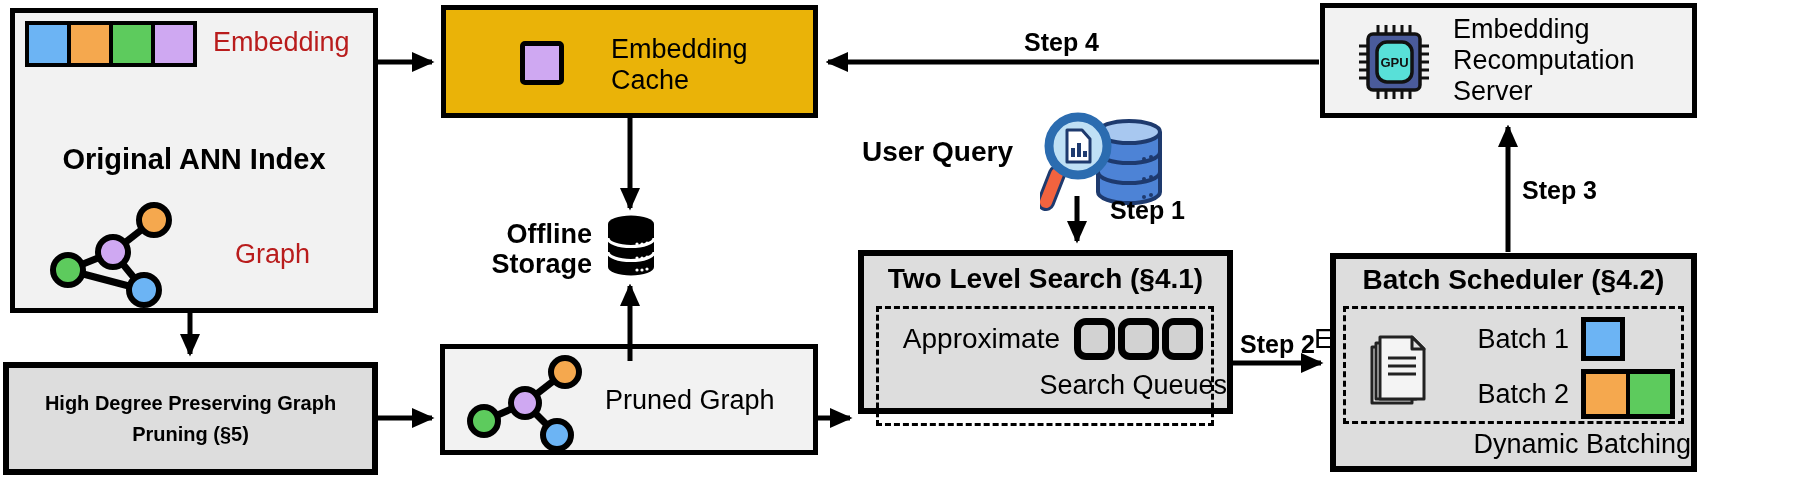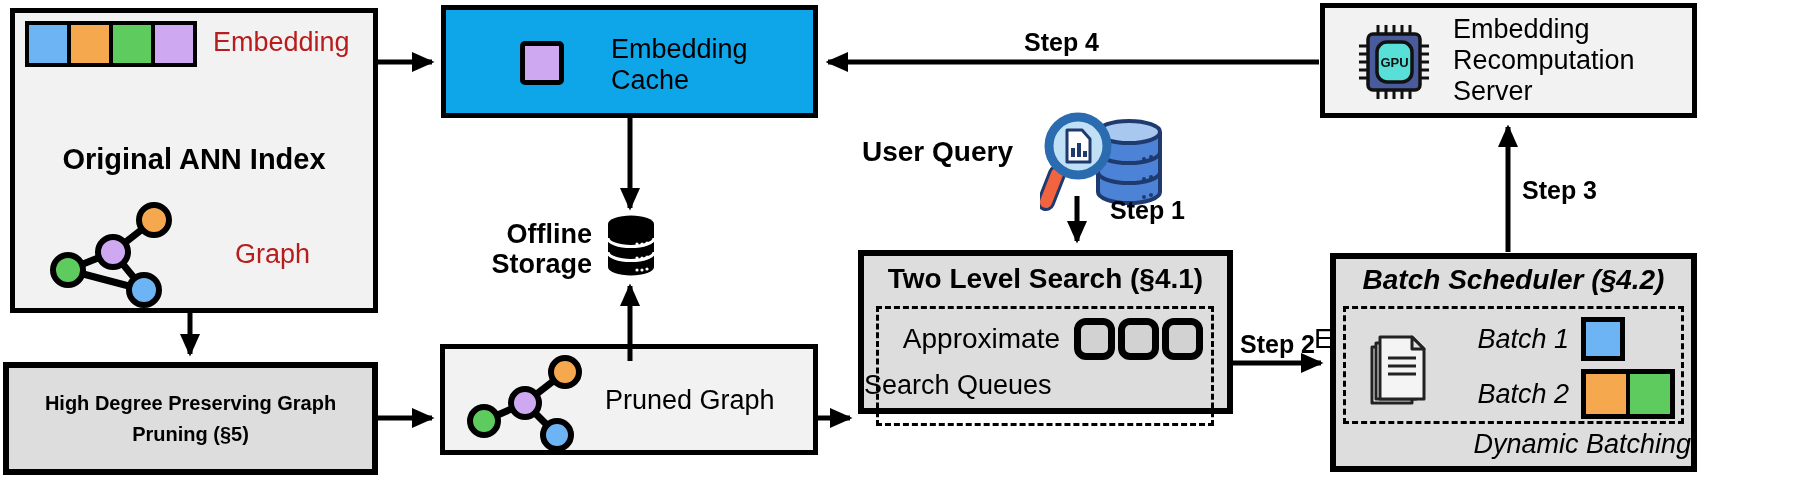--- a/index.html
+++ b/index.html
@@ -42,21 +42,21 @@
   #query-icon { position:absolute; left:1040px; top:106px; }
 
   
   #box-tls { left:858px; top:250px; width:375px; height:164px; }
   #tls-title { position:absolute; left:0; top:7px; width:100%; text-align:center; font-size:28px; font-weight:bold; }
   #tls-dashed { position:absolute; left:12px; top:50px; width:338px; height:120px; border:3px dashed #000; padding:4px 0; display:flex; flex-direction:row; justify-content:space-around; }
   .queue-row { display:flex; align-items:center; height:52px; }
   .queue-label { width:195px; text-align:right; padding-right:14px; font-size:28px; }
   .queue-slots { display:flex; gap:3px; }
   .queue-slot { width:41px; height:42px; border:7px solid #000; border-radius:12px; background:#d2d2d2; }
-  #tls-footer { position:absolute; left:0; bottom:7px; width:100%; text-align:left; font-size:27px; }
+  #tls-footer { position:absolute; left:0; bottom:7px; width:100%; text-align:right; font-size:27px; }
 
   
   #box-batch { left:1330px; top:253px; width:367px; height:219px; }
   #batch-title { position:absolute; left:0; top:5px; width:100%; text-align:center; font-size:28px; font-weight:bold; }
   #batch-dashed { position:absolute; left:7px; top:47px; width:341px; height:118px; border:3px dashed #000; }
   #docs-icon { position:absolute; left:20px; top:22px; }
   .batch-row { position:absolute; display:flex; align-items:center; }
   #batch-row-1 { left:110px; top:8px; }
   #batch-row-2 { left:110px; top:60px; }
   .batch-label { width:125px; text-align:right; padding-right:12px; font-size:27px; }
@@ -107,21 +107,21 @@
         <circle cx="96" cy="94" r="15" style="fill: rgb(108, 180, 244);"></circle>
       </g>
     </svg>
     <div id="graph-label" class="lbl">Graph</div>
   </div>
 
   <div class="box box-dark" id="box-pruning" style="background-color: rgb(221, 221, 221);">
     <div id="pruning-text">High Degree Preserving Graph Pruning (§5)</div>
   </div>
 
-  <div class="box" id="box-cache" style="background-color: #0ea5e9;">
+  <div class="box" id="box-cache" style="background-color: #eab308;">
     <div id="cache-sq" style="background-color: rgb(207, 168, 242);"></div>
     <div id="cache-label">Embedding Cache</div>
   </div>
 
   <div id="storage-label">Offline Storage</div>
   <svg id="storage-icon" width="54" height="64" viewBox="0 0 54 64">
     <path d="M4 10 v43 a23 8.5 0 0 0 46 0 v-43" fill="#000"></path>
     <ellipse cx="27" cy="10" rx="23" ry="8.5" fill="#000"></ellipse>
     <path d="M4 24 a23 8.5 0 0 0 46 0" fill="none" stroke="#fff" stroke-width="3"></path>
     <path d="M4 38 a23 8.5 0 0 0 46 0" fill="none" stroke="#fff" stroke-width="3"></path>
@@ -201,21 +201,21 @@
         <div class="queue-label">Exact</div>
         <div class="queue-slots">
           <div class="queue-slot"></div>
           <div class="queue-slot"></div>
         </div>
       </div>
     </div>
     <div id="tls-footer">Search Queues</div>
   </div>
 
-  <div class="box box-dark" id="box-batch" style="background-color: rgb(221, 221, 221); font-style: italic;">
+  <div class="box box-dark" id="box-batch" style="background-color: rgb(221, 221, 221);">
     <div id="batch-title">Batch Scheduler (§4.2)</div>
     <div id="batch-dashed">
       <svg id="docs-icon" width="72" height="80" viewBox="0 0 72 80">
         <g fill="#f4f4f4" stroke="#222" stroke-width="3" stroke-linejoin="round">
           <path d="M6 16 h40 v56 h-40 z"></path>
           <path d="M10 12 h40 v56 h-40 z"></path>
           <path d="M14 6 h32 l12 12 v50 h-44 z"></path>
           <path d="M46 6 l12 12 h-12 z" fill="#e2e2e2"></path>
         </g>
         <g stroke="#222" stroke-width="3">

